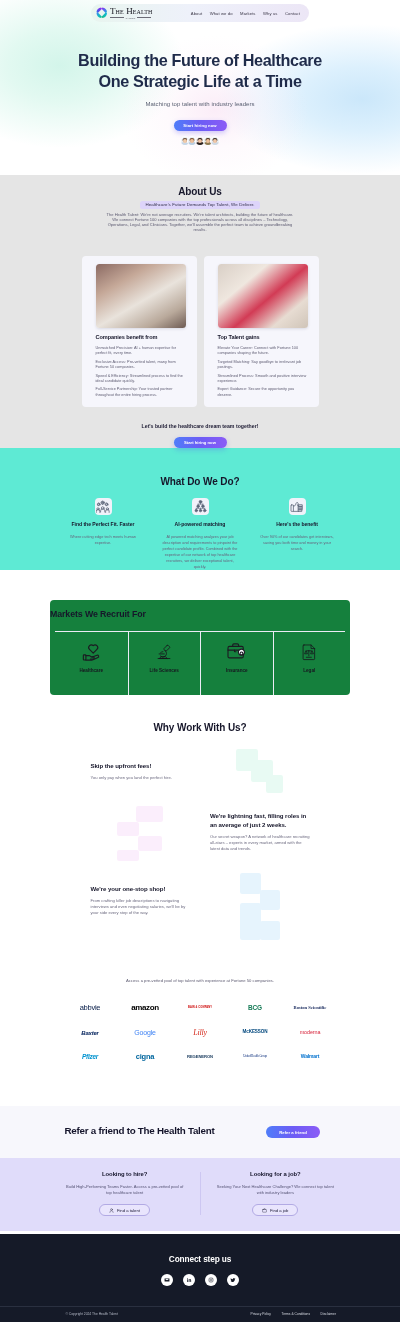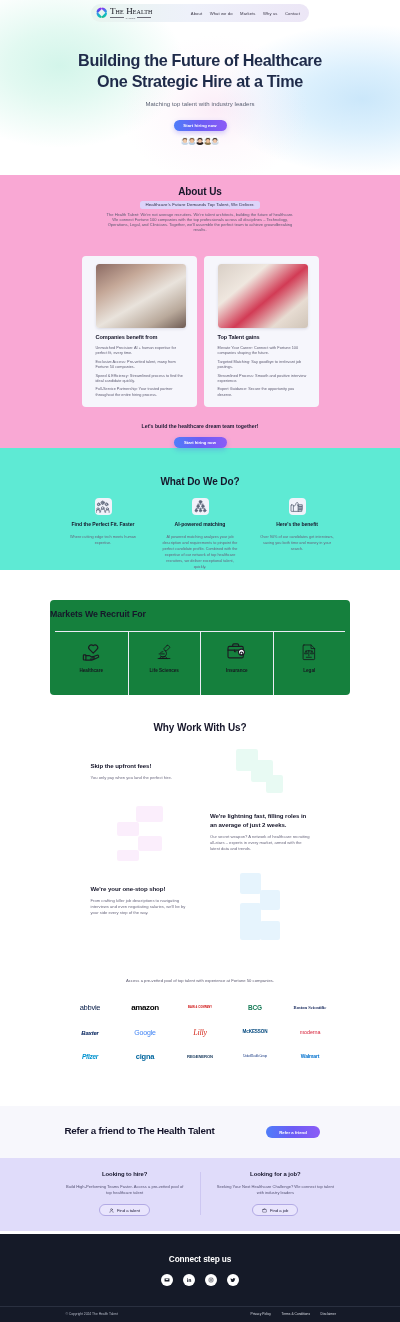--- a/index.html
+++ b/index.html
@@ -58,21 +58,21 @@
   .a1 { background:#edf1f6; } .a1::before { background:#6e5440; } .a1::after { background:#c8d6e6; }
   .a2 { background:#e9eef4; } .a2::before { background:#7a5436; } .a2::after { background:#b9cde0; }
   .a3 { background:#efe6e2; } .a3::before { background:#241c1a; } .a3::after { background:#2b2220; }
   .a4 { background:#e7ece6; } .a4::before { background:#4a3324; } .a4::after { background:#8d7850; }
   .a5 { background:#eef1f5; } .a5::before { background:#3a2f2a; } .a5::after { background:#cfd8e3; }
   .face { position:absolute; left:50%; top:26%; transform:translateX(-50%); width:50%; height:50%; border-radius:50%; z-index:2; }
   .f1 { background:#f2cba9; } .f2 { background:#eec09b; } .f3 { background:#f0c3a3; }
   .f4 { background:#eec09b; } .f5 { background:#f1c7a7; }
 
   
-  .about { padding:12px 0 0; text-align:center; background:#f9a8d4; }
+  .about { padding:12px 0 0; text-align:center; background:#e5e5e5; }
   .sec-title { font-size:10px; font-weight:700; color:#16162a; letter-spacing:-.1px; line-height:1.05; }
   .pill {
     display:table; margin:3.5px auto 0;
     background:#ddd4fa; color:#2c2a44; border-radius:2.5px;
     font-size:4.4px; padding:1.8px 5px; font-weight:500; letter-spacing:.1px; line-height:1.1;
   }
   .about-p { margin:4px auto 0; width:190px; font-size:4.05px; line-height:4.75px; color:#5b5970; }
   .cards { margin:23.5px auto 0; width:237px; display:flex; gap:7px; }
   .card { width:115px; background:#f6f6fc; border-radius:4px; padding:8px 11px 9px 14px; text-align:left; }
   .card-img { width:90px; height:64px; border-radius:3.5px; box-shadow:0 1px 3px rgba(40,40,70,.14); }
@@ -239,21 +239,21 @@
           <a class="nav-link">Markets</a>
           <a class="nav-link">Why us</a>
           <a class="nav-link">Contact</a>
         </nav>
       </div>
     </header>
 
     <div class="hero-body">
       <h1 class="hero-title">
         <span>Building the Future of Healthcare</span>
-        <span>One Strategic Hire at a Time</span>
+        <span>One Strategic Life at a Time</span>
       </h1>
       <p class="hero-sub">Matching top talent with industry leaders</p>
       <button class="btn-grad hero-btn">Start hiring now</button>
       <div class="avatars">
         <span class="av a1">
             <i class="face f1"></i>
           </span>
         <span class="av a2">
             <i class="face f2"></i>
           </span>

